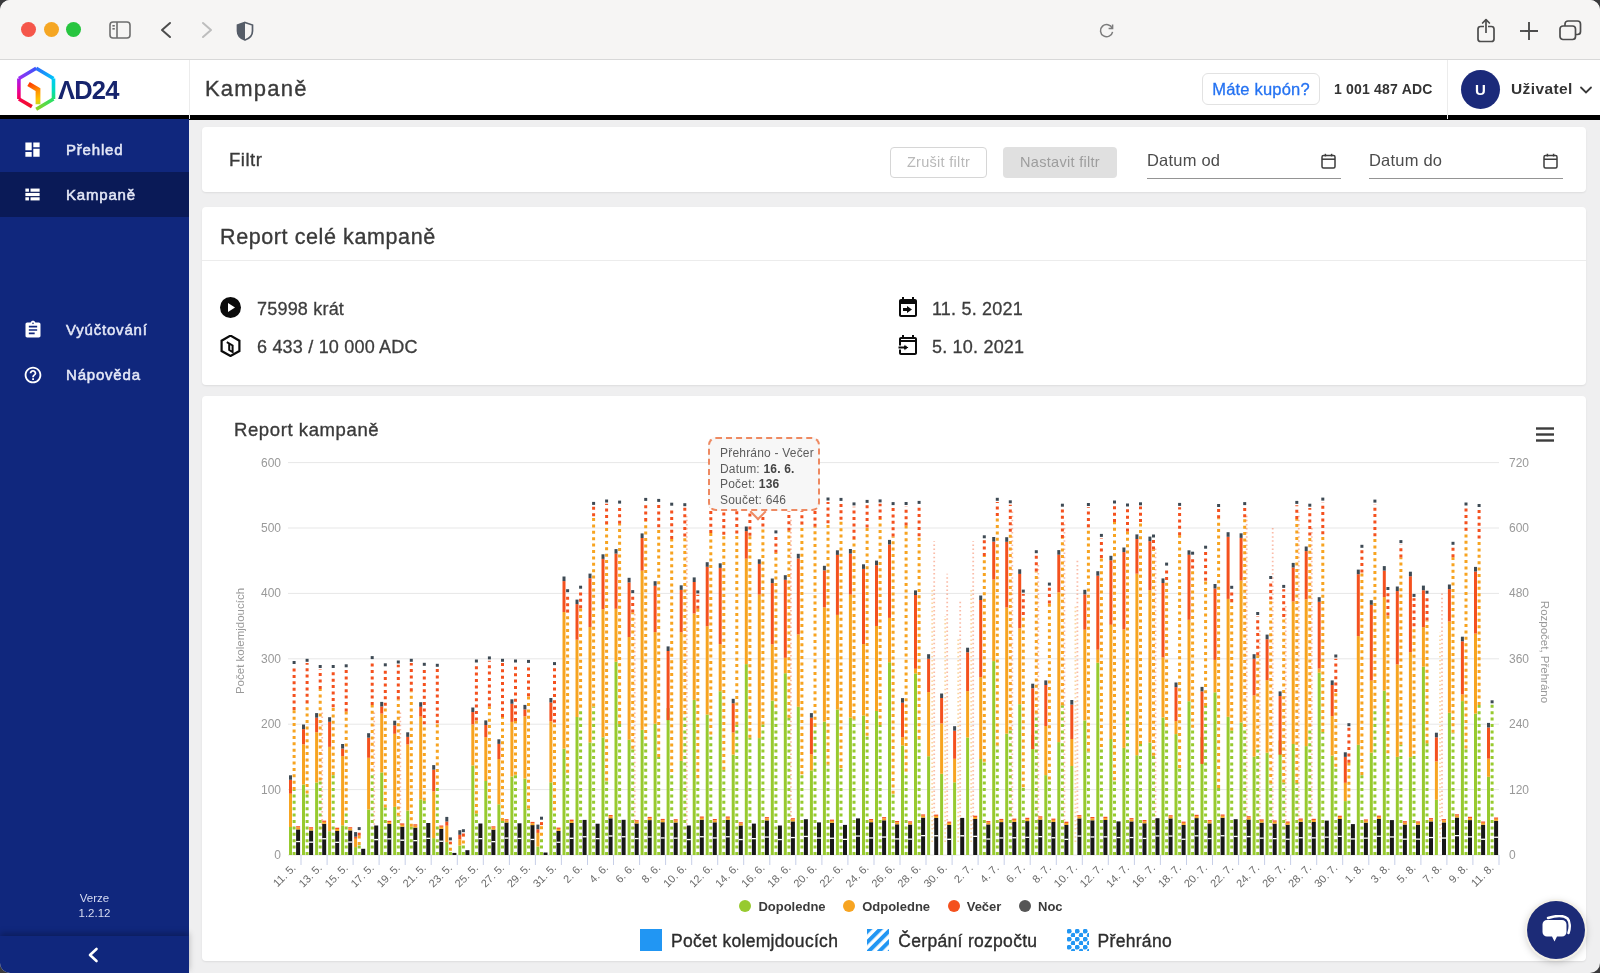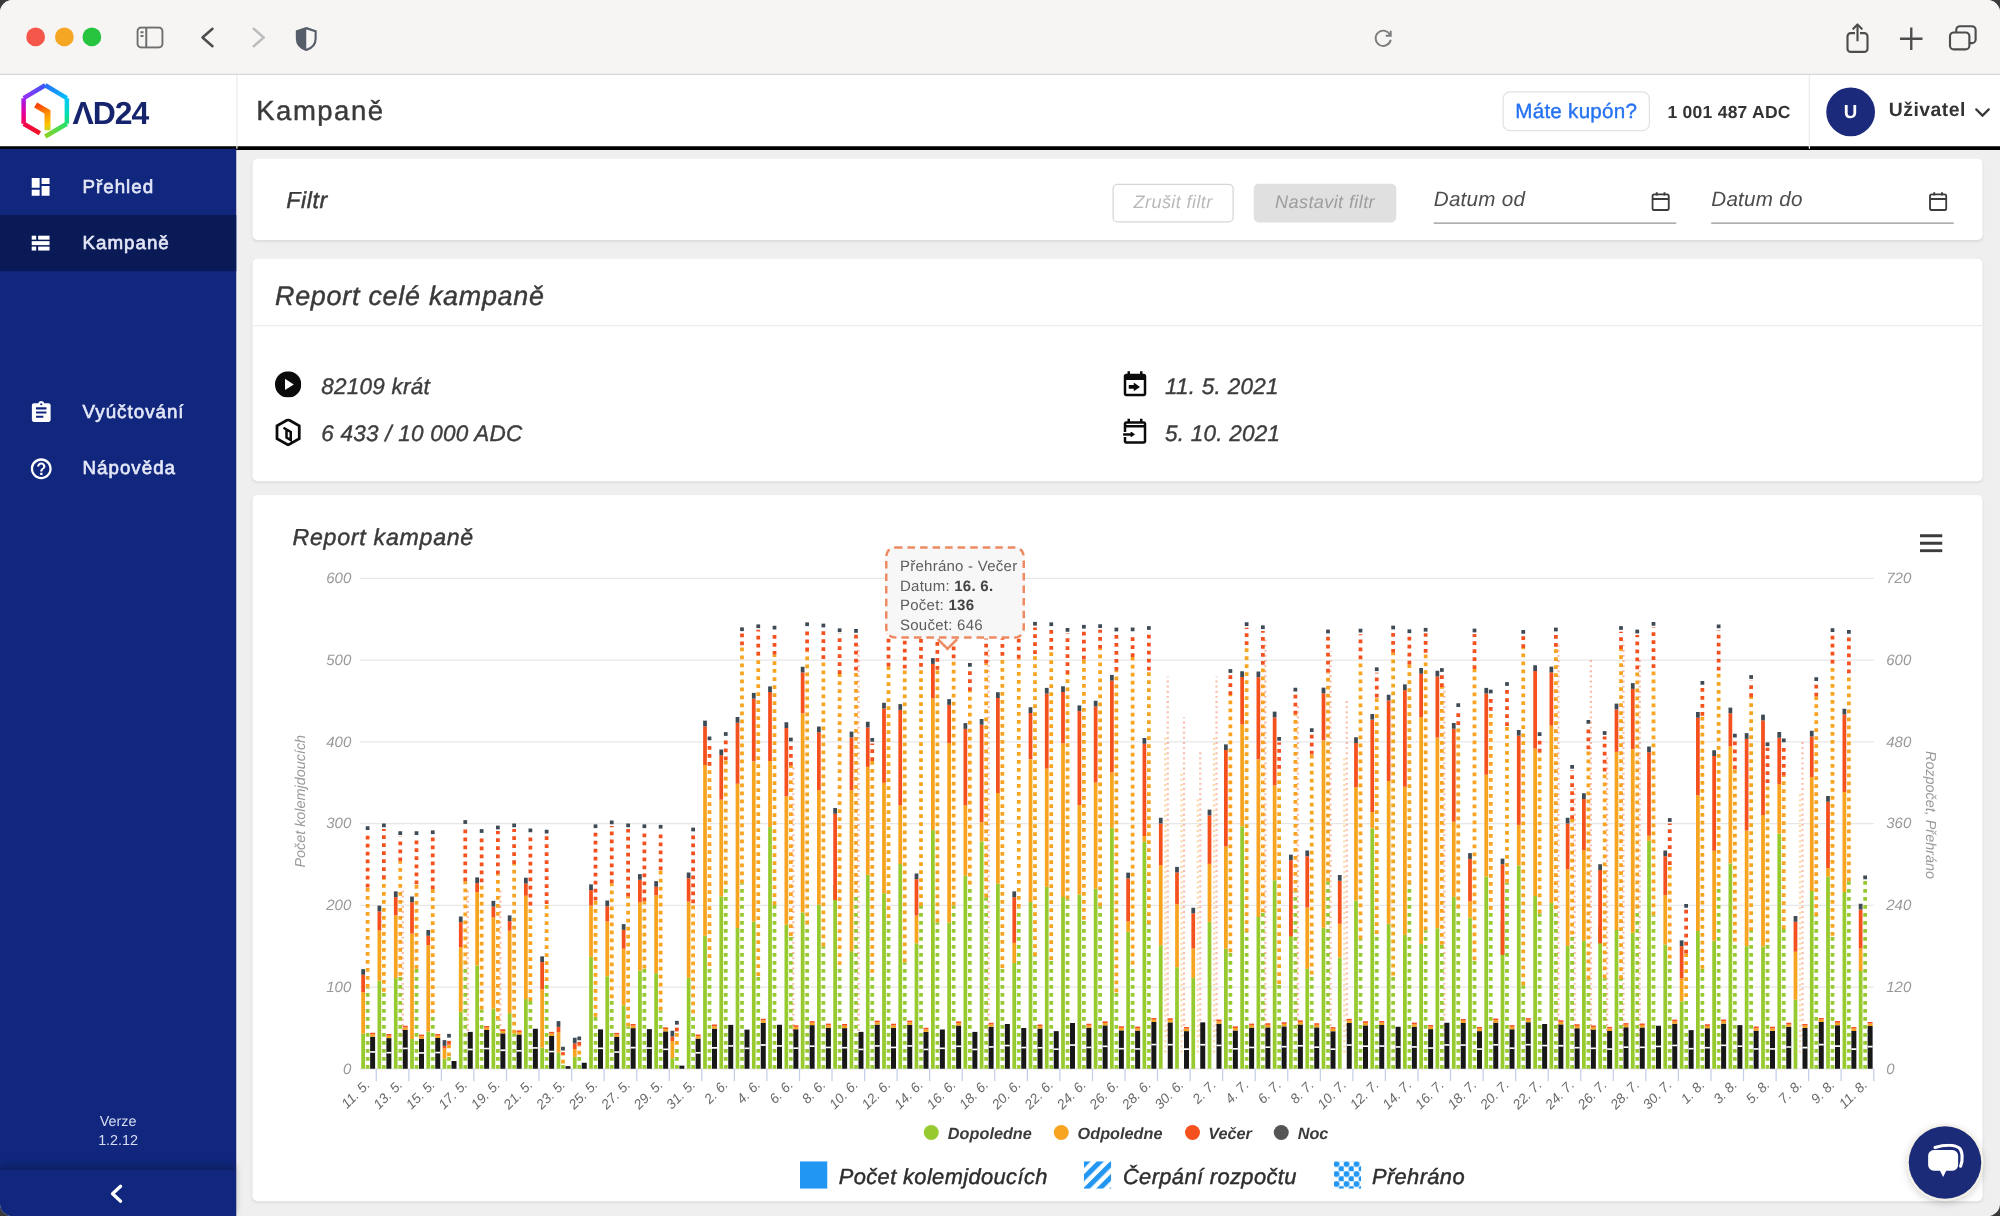--- a/index.html
+++ b/index.html
@@ -5,38 +5,38 @@
 * { margin:0; padding:0; box-sizing:border-box; }
 html,body { width:1600px; height:973px; overflow:hidden; background:#3a3a3c; }
 body { font-family:"Liberation Sans", sans-serif; }
 #win { position:absolute; left:0; top:0; width:1600px; height:973px; border-radius:10px; overflow:hidden; background:#efeff0; }
 
 #chrome { position:absolute; left:0; top:0; width:1600px; height:60px; background:#f6f5f4; border-bottom:1px solid #d8d8d8; }
 .tl { position:absolute; top:22px; width:15px; height:15px; border-radius:50%; }
 #addr { position:absolute; left:476px; top:15px; width:647px; height:30px; border-radius:8px; background:#e9e9e8; color:#3c3c3c; font-size:15px; text-align:center; line-height:30px; }
 .cicon { position:absolute; top:21px; }
 
-#hdr { position:absolute; left:0; top:60px; width:1600px; height:60px; background:#ffffff; border-bottom:3px solid #000000; }
+#hdr { position:absolute; left:0; top:60px; width:1600px; height:60px; background:#ffffff; border-bottom:5px solid #000000; }
 #hdr .vline { position:absolute; left:1447px; top:0; width:1px; height:59px; background:#ececec; }
 #logosep { position:absolute; left:189px; top:0; width:1px; height:59px; background:#ececec; }
 #title { -webkit-text-stroke:0.35px #3a3a3a; position:absolute; left:205px; top:16px; font-size:22px; font-weight:400; letter-spacing:1.2px; color:#3a3a3a; }
 #kupon { -webkit-text-stroke:0.3px #2472f2; position:absolute; left:1202px; top:13px; width:118px; height:32px; border:1px solid #e2e2e2; border-radius:6px; color:#2472f2; font-size:16.5px; font-weight:400; text-align:center; line-height:30px; letter-spacing:0.2px; }
 #adc { position:absolute; left:1334px; top:21px; font-size:14px; font-weight:700; color:#333; letter-spacing:0.2px; }
 #avatar { position:absolute; left:1461px; top:10px; width:39px; height:39px; border-radius:50%; background:#1b2a7a; color:#fff; font-size:15px; font-weight:600; text-align:center; line-height:39px; }
 #uziv { position:absolute; left:1511px; top:20px; font-size:15.5px; font-weight:700; color:#333; letter-spacing:0.4px; }
 
 #side { position:absolute; left:0; top:119px; width:189px; height:854px; background:#10277d; }
 .mi { position:absolute; left:0; width:189px; height:45px; color:#e3e7f8; font-size:15px; font-weight:400; letter-spacing:0.8px; }
 .mi span { position:absolute; left:66px; top:14px; -webkit-text-stroke:0.5px #e6e9f7; }
 .mi svg { position:absolute; left:23px; top:13px; }
 #side .sel { background:#0a1a57; }
 #verze { position:absolute; left:0; top:772px; width:189px; text-align:center; color:#d7dcf2; font-size:11.5px; line-height:15px; }
 #sfoot { position:absolute; left:0; top:817px; width:189px; height:37px; box-shadow:0 -3px 6px rgba(0,0,0,0.25); }
 
-.card { position:absolute; background:#fff; border-radius:4px; box-shadow:0 1px 2px rgba(0,0,0,0.08);font-style:italic; }
+.card { position:absolute; background:#fff; border-radius:4px; box-shadow:0 1px 2px rgba(0,0,0,0.08); }
 #fcard { left:202px; top:127px; width:1384px; height:65px; }
 #ftitle { -webkit-text-stroke:0.35px #3a3a3a; position:absolute; left:27px; top:22px; font-size:18.5px; font-weight:400; letter-spacing:0.5px; color:#3a3a3a; }
 .btn { position:absolute; top:20px; height:31px; border-radius:4px; font-size:14.5px; font-weight:400; text-align:center; line-height:29px; letter-spacing:0.3px; }
 #btn1 { left:688px; width:97px; border:1px solid #d6d6d6; color:#b9b9b9; }
 #btn2 { left:801px; width:114px; background:#e0e0e0; color:#9d9d9d; line-height:31px; }
 .dinp { position:absolute; top:24px; height:28px; border-bottom:1px solid #949494; color:#4c4c4c; font-size:16.5px; letter-spacing:0.2px; }
 
 #rcard { left:202px; top:207px; width:1384px; height:178px; }
 #rtitle { -webkit-text-stroke:0.35px #3a3a3a; position:absolute; left:18px; top:18px; font-size:21.5px; font-weight:400; letter-spacing:0.6px; color:#3a3a3a; }
 #rcard .divider { position:absolute; left:0; top:53px; width:1384px; height:1px; background:#ececec; }
@@ -213,21 +213,21 @@
           <line x1="1" y1="6.2" x2="14" y2="6.2" stroke="#3c3c3c" stroke-width="1.5"></line>
           <line x1="4.4" y1="0.8" x2="4.4" y2="3.4" stroke="#3c3c3c" stroke-width="1.5"></line>
           <line x1="10.6" y1="0.8" x2="10.6" y2="3.4" stroke="#3c3c3c" stroke-width="1.5"></line>
         </svg>
     </div>
   </div>
 
   <div class="card" id="rcard">
     <div id="rtitle">Report celé kampaně</div>
     <div class="divider"></div>
-    <div class="irow" style="left:55px;top:92px">82109 krát</div>
+    <div class="irow" style="left:55px;top:92px">75998 krát</div>
     <svg style="position:absolute;left:18px;top:90px" width="21" height="21" viewBox="0 0 21 21">
         <circle cx="10.5" cy="10.5" r="10.5" fill="#0b0b0b"></circle>
         <path d="M8 6 L15 10.5 L8 15 Z" fill="#fff"></path>
       </svg>
     <div class="irow" style="left:55px;top:130px">6 433 / 10 000 ADC</div>
     <svg style="position:absolute;left:18px;top:128px" width="21" height="22" viewBox="0 0 21 22">
         <path d="M10.5 1.6 L19.4 6.7 V17 L10.5 22 L1.6 17 V6.7 Z" fill="none" stroke="#0b0b0b" stroke-width="2.2" transform="translate(0,-1)"></path>
         <path d="M6.8 8.2 L12.6 11.5 V18 L9.2 16 V10" fill="none" stroke="#0b0b0b" stroke-width="2" transform="translate(0,-1)"></path>
       </svg>
     <div class="irow" style="left:730px;top:92px">11. 5. 2021</div>

